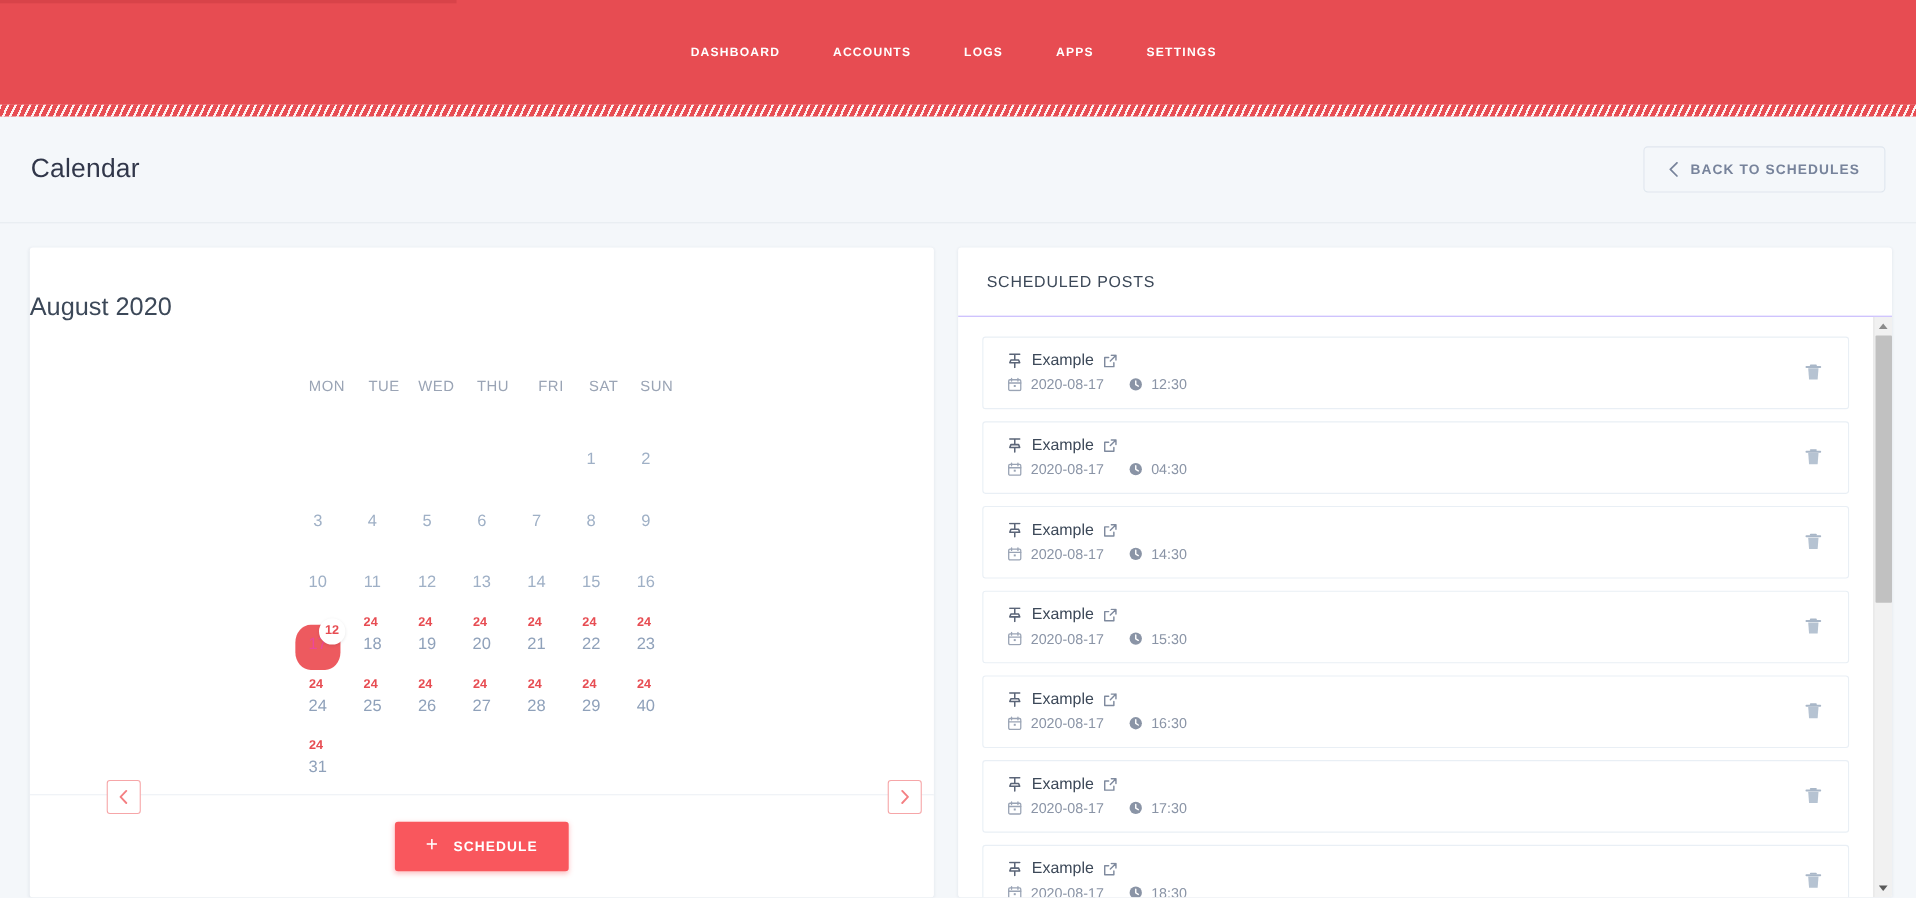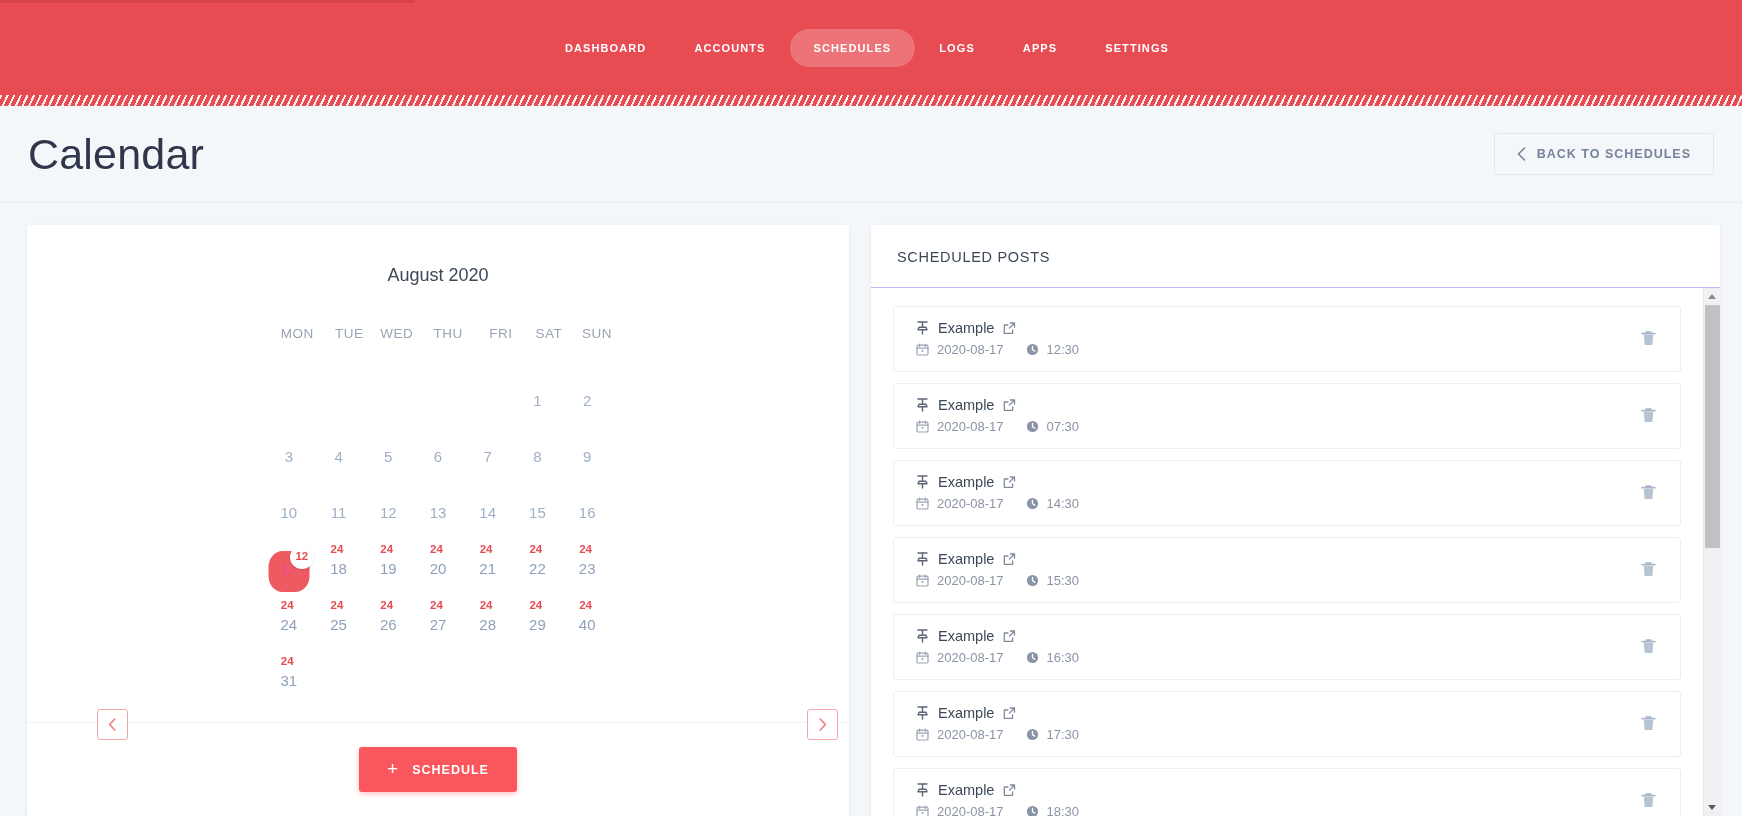--- a/index.html
+++ b/index.html
@@ -71,21 +71,21 @@
   .page-header {
     height: 97px;
     background: #f4f7fa;
     display: flex;
     align-items: center;
     justify-content: space-between;
     padding: 0 28px 0 28px;
     border-bottom: 1px solid #e7ecf1;
   }
   .page-title {
-    font-size: 43px;
+    font-size: 24px;
     font-weight: 400;
     color: #31374a;
     letter-spacing: 0.2px;
   }
   .back-btn {
     display: flex;
     align-items: flex-start;
     gap: 11px;
     background: #f4f7fa;
     border: 1px solid #dfe6ee;
@@ -117,25 +117,25 @@
     flex-shrink: 0;
     display: flex;
     flex-direction: column;
   }
   .cal-body {
     flex: 1;
     padding-top: 40px;
     border-bottom: 1px solid #edf1f5;
   }
   .cal-month {
-    text-align: center;
-    font-size: 18px;
+    text-align: left;
+    font-size: 23px;
     color: #3c4858;
     font-weight: 400;
-    margin-bottom: 40px;
+    margin-bottom: 51px;
   }
   .cal-grid {
     width: 348px;
     margin: 0 auto;
     display: grid;
     grid-template-columns: repeat(7, 1fr);
     row-gap: 17px;
   }
   .dow {
     text-align: right;
@@ -341,21 +341,20 @@
   .tri.up { border-left: 4px solid transparent; border-right: 4px solid transparent; border-bottom: 5px solid #8c8c8c; }
   .tri.down { border-left: 4px solid transparent; border-right: 4px solid transparent; border-top: 5px solid #5a5a5a; }
 </style>
 </head>
 <body>
 
 <div class="topbar">
   <nav class="nav" id="nav-root">
       <div class="nav-item">DASHBOARD</div>
       <div class="nav-item">ACCOUNTS</div>
-      <div class="nav-item active">SCHEDULES</div>
       <div class="nav-item">LOGS</div>
       <div class="nav-item">APPS</div>
       <div class="nav-item">SETTINGS</div>
     </nav>
 </div>
 <div class="stripes"></div>
 
 <div class="page-header">
   <div class="page-title">Calendar</div>
   <div class="back-btn">
@@ -595,21 +594,21 @@
                   </svg>
                 </span>
                 <span>2020-08-17</span>
                 <span class="gap"></span>
                 <span class="ico">
                   <svg width="13" height="13" viewBox="0 0 13 13">
                     <circle cx="6.5" cy="6.5" r="5.6" fill="#8a94a6"></circle>
                     <path d="M6.5 3.3v3.4l2.3 1.4" fill="none" stroke="#ffffff" stroke-width="1.3" stroke-linecap="round" stroke-linejoin="round"></path>
                   </svg>
                 </span>
-                <span>07:30</span>
+                <span>04:30</span>
               </div>
             </div>
             <button class="del-btn">
               <span class="ico">
                 <svg width="15" height="17" viewBox="0 0 15 17">
                   <path d="M1.2 3.6h12.6" stroke="#a9b7c8" stroke-width="1.8" stroke-linecap="round"></path>
                   <path d="M5.2 2.2h4.6" stroke="#a9b7c8" stroke-width="1.8" stroke-linecap="round"></path>
                   <path d="M2.8 4.8h9.4l-.8 10.2H3.6z" fill="#b6c3d2"></path>
                 </svg>
               </span>

